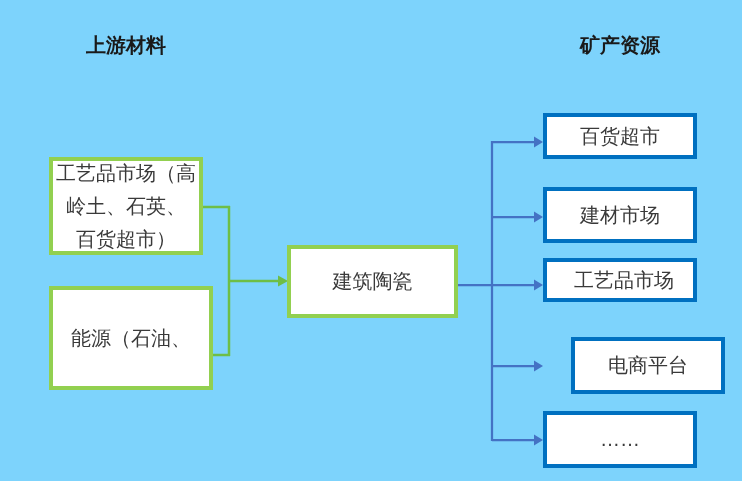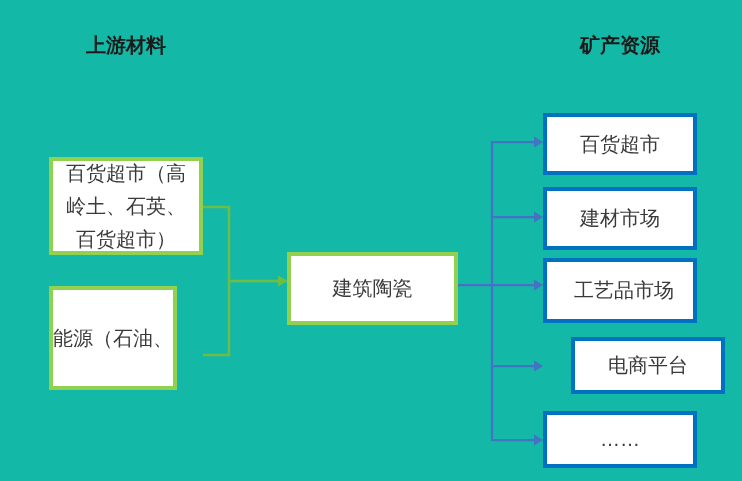--- a/index.html
+++ b/index.html
@@ -1,17 +1,17 @@
 <!DOCTYPE html>
 <html style="--green-border: #92D050; --green-line: #6EBE46; --blue-border: #0070C0; --blue-line: #4472C4; --text: #3A3A3A; --heading: #1A1A1A;"><head>
 <meta charset="utf-8">
 <style>
   html,body { margin:0; padding:0; background:#ffffff; }
   .canvas {
-    position:relative; width:742px; height:481px; background:#14b8a6;
+    position:relative; width:742px; height:481px; background:#7dd3fc;
     font-family:"Liberation Sans","DejaVu Sans",sans-serif; overflow:hidden;
   }
   .connectors { position:absolute; left:0; top:0; width:742px; height:481px; }
   .col-header {
     position:absolute; font-weight:bold; font-size:20px; line-height:26px;
     color:var(--heading,#1a1a1a); text-align:center; white-space:nowrap;
   }
   .node {
     position:absolute; box-sizing:border-box; background:#ffffff;
     display:flex; flex-direction:column; align-items:center; justify-content:center;
@@ -44,39 +44,39 @@
     <polygon points="534,211.5 543,217 534,222.5" fill="#4472C4"></polygon>
     <polygon points="534,279.5 543,285 534,290.5" fill="#4472C4"></polygon>
     <polygon points="534,360.5 543,366 534,371.5" fill="#4472C4"></polygon>
     <polygon points="534,434.5 543,440 534,445.5" fill="#4472C4"></polygon>
   </svg>
 
   <div class="col-header" style="left:49px; top:32px; width:154px;">上游材料</div>
   <div class="col-header" style="left:543px; top:32px; width:154px;">矿产资源</div>
 
   <div class="node green-node" style="left:49px; top:157px; width:154px; height:98px;">
-    <div class="line">百货超市（高</div>
+    <div class="line">工艺品市场（高</div>
     <div class="line">岭土、石英、</div>
     <div class="line">百货超市）</div>
   </div>
-  <div class="node green-node" style="left:49px; top:286px; width:128px; height:104px;">
+  <div class="node green-node" style="left:49px; top:286px; width:164px; height:104px;">
     <div class="line">能源（石油、</div>
   </div>
 
-  <div class="node green-node" style="left:287px; top:252px; width:171px; height:73px;">
+  <div class="node green-node" style="left:287px; top:245px; width:171px; height:73px;">
     <div class="line">建筑陶瓷</div>
   </div>
 
-  <div class="node blue-node" style="left:543px; top:113px; width:154px; height:62px;">
+  <div class="node blue-node" style="left:543px; top:113px; width:154px; height:46px;">
     <div class="line">百货超市</div>
   </div>
-  <div class="node blue-node" style="left:543px; top:187px; width:154px; height:63px;">
+  <div class="node blue-node" style="left:543px; top:187px; width:154px; height:56px;">
     <div class="line">建材市场</div>
   </div>
-  <div class="node blue-node" style="left:543px; top:258px; width:154px; height:65px;padding-left:8px;">
+  <div class="node blue-node" style="left:543px; top:258px; width:154px; height:44px;padding-left:8px;">
     <div class="line">工艺品市场</div>
   </div>
   <div class="node blue-node" style="left:543px; top:337px; width:154px; height:57px;margin-left:28px;">
     <div class="line">电商平台</div>
   </div>
   <div class="node blue-node" style="left:543px; top:411px; width:154px; height:57px;">
     <div class="line">……</div>
   </div>
 
 </div>

